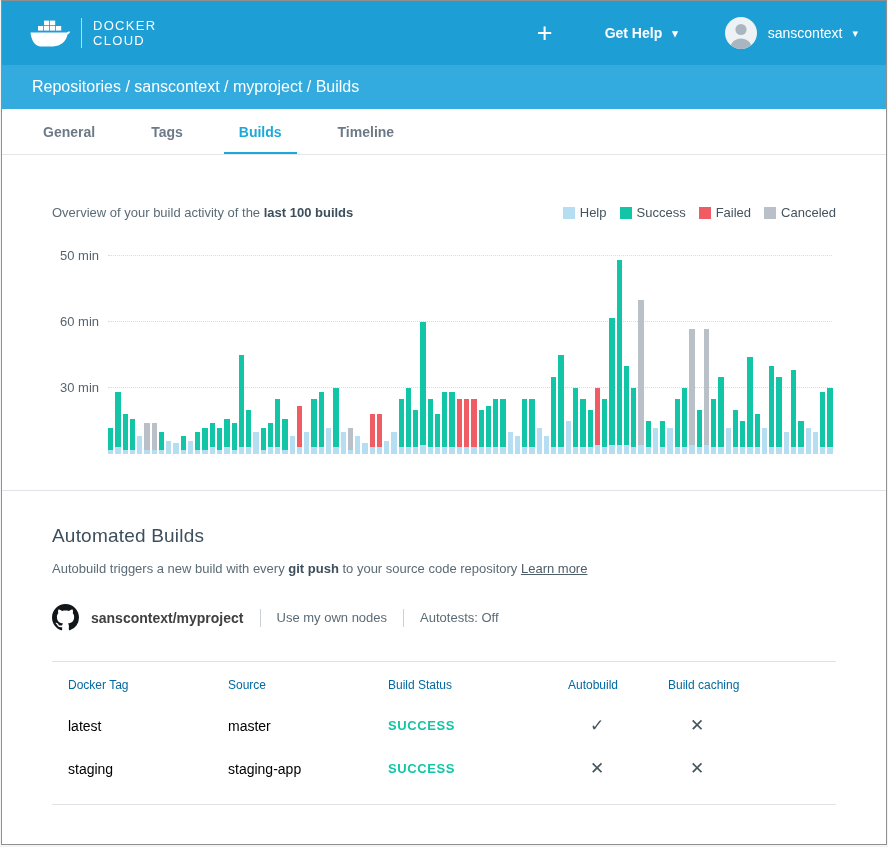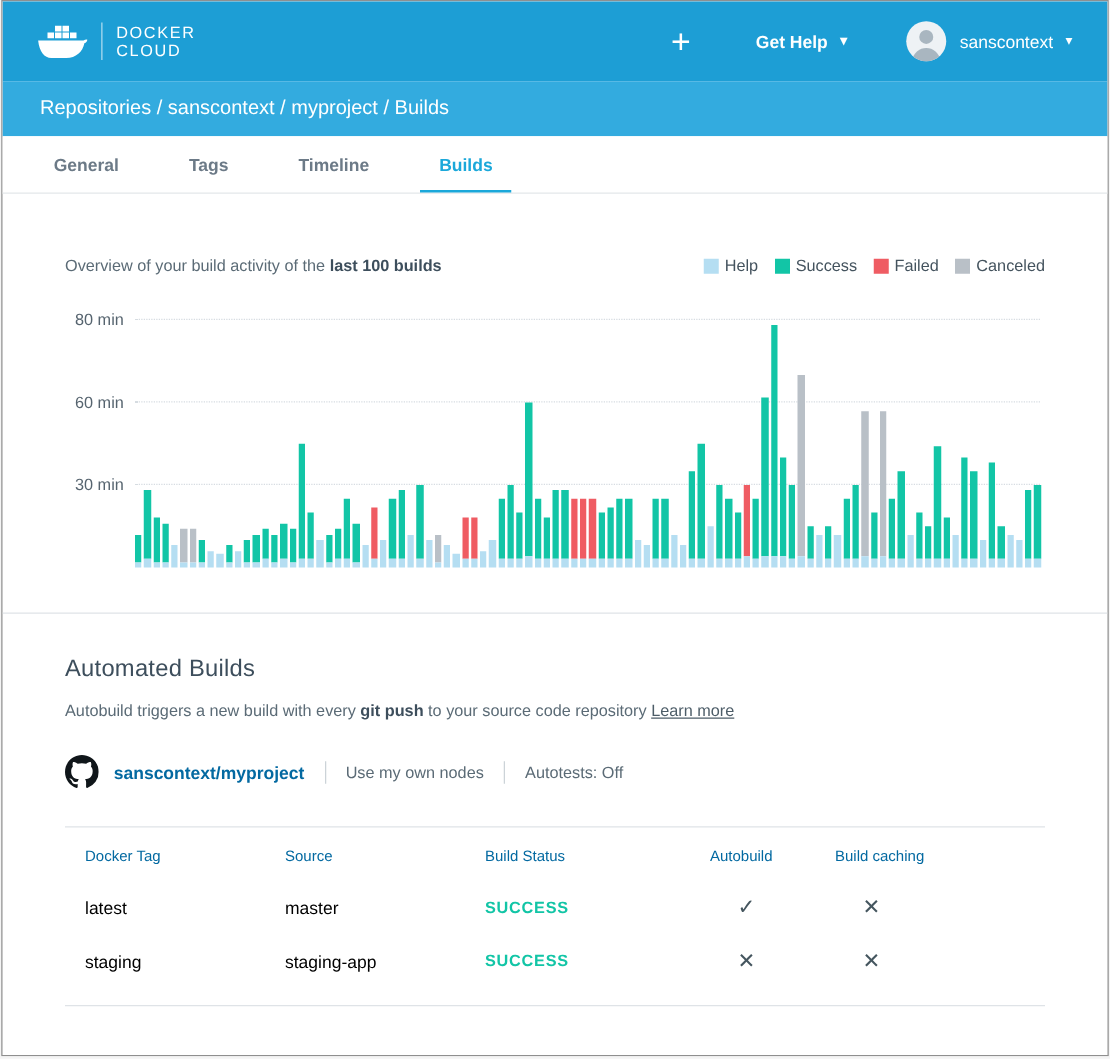--- a/index.html
+++ b/index.html
@@ -48,21 +48,21 @@
 
   .divider { border:none; border-top:1px solid #e0e4e8; margin:36px 0 0; }
 
   
   .automated { padding:34px 50px 0; }
   .auto-desc { margin:14px 0 0; font-size:13px; color:#5b6b76; }
   .auto-desc strong { color:#3d4e5c; }
   .learn-more { color:#4d5d68; text-decoration:underline; cursor:pointer; }
   .repo-row { display:flex; align-items:center; margin-top:28px; font-size:13px; color:#5b6b76; }
   .gh-icon svg { width:27px; height:27px; fill:#10161a; display:block; }
-  .repo-name { font-size:14px; font-weight:700; color:#0369a1; margin-left:12px; padding-right:16px; }
+  .repo-name { font-size:14px; font-weight:700; color:#404040; margin-left:12px; padding-right:16px; }
   .vsep { border-left:1px solid #ccd3d8; height:18px; margin-right:16px; }
   .repo-opt { padding-right:16px; }
 
   
   .builds-table { margin-top:30px; border-top:1px solid #dfe3e7; border-bottom:1px solid #dfe3e7; padding:0 0 14px 16px; }
   .trow { display:grid; grid-template-columns:160px 160px 180px 100px 160px; align-items:center; }
   .thead-row { padding:16px 0 12px; }
   .th { font-size:12px; font-weight:400; color:#0369a1; }
   .body-row { padding:11px 0; }
   .tcell { font-size:14px; color:#000000; }
@@ -120,22 +120,22 @@
     </div>
   </header>
 
   <div class="breadcrumb-bar" style="background: rgb(51, 171, 223);">
     <span>Repositories / sanscontext / myproject / Builds</span>
   </div>
 
   <nav class="tabs">
     <div class="tab">General</div>
     <div class="tab">Tags</div>
+    <div class="tab active" style="color: rgb(27, 168, 218); border-bottom-color: rgb(27, 168, 218);">Builds</div>
     <div class="tab">Timeline</div>
-    <div class="tab active" style="color: rgb(27, 168, 218); border-bottom-color: rgb(27, 168, 218);">Builds</div>
   </nav>
 
   <section class="build-activity">
     <div class="sub-row">
       <p class="subtitle"><span>Overview of your build activity of the </span><strong>last 100 builds</strong></p>
       <div class="legend">
         <span class="legend-item">
             <i class="legend-swatch" style="background: rgb(181, 222, 242);"></i>
             <span>Help</span>
           </span>
@@ -150,21 +150,21 @@
         <span class="legend-item">
             <i class="legend-swatch" style="background: rgb(185, 192, 199);"></i>
             <span>Canceled</span>
           </span>
       </div>
     </div>
     <div class="chart-wrap">
       <div class="gridline g90"></div>
       <div class="gridline g60"></div>
       <div class="gridline g30"></div>
-      <span class="ylabel yl90">80 min</span>
+      <span class="ylabel yl90">50 min</span>
       <span class="ylabel yl60">60 min</span>
       <span class="ylabel yl30">30 min</span>
       <div class="bars">
           <div class="bar">
             <div style="height: 22px; background: rgb(18, 197, 166);"></div>
             <div style="height: 4.4px; background: rgb(181, 222, 242);"></div>
           </div>
           <div class="bar">
             <div style="height: 55px; background: rgb(18, 197, 166);"></div>
             <div style="height: 6.6px; background: rgb(181, 222, 242);"></div>

